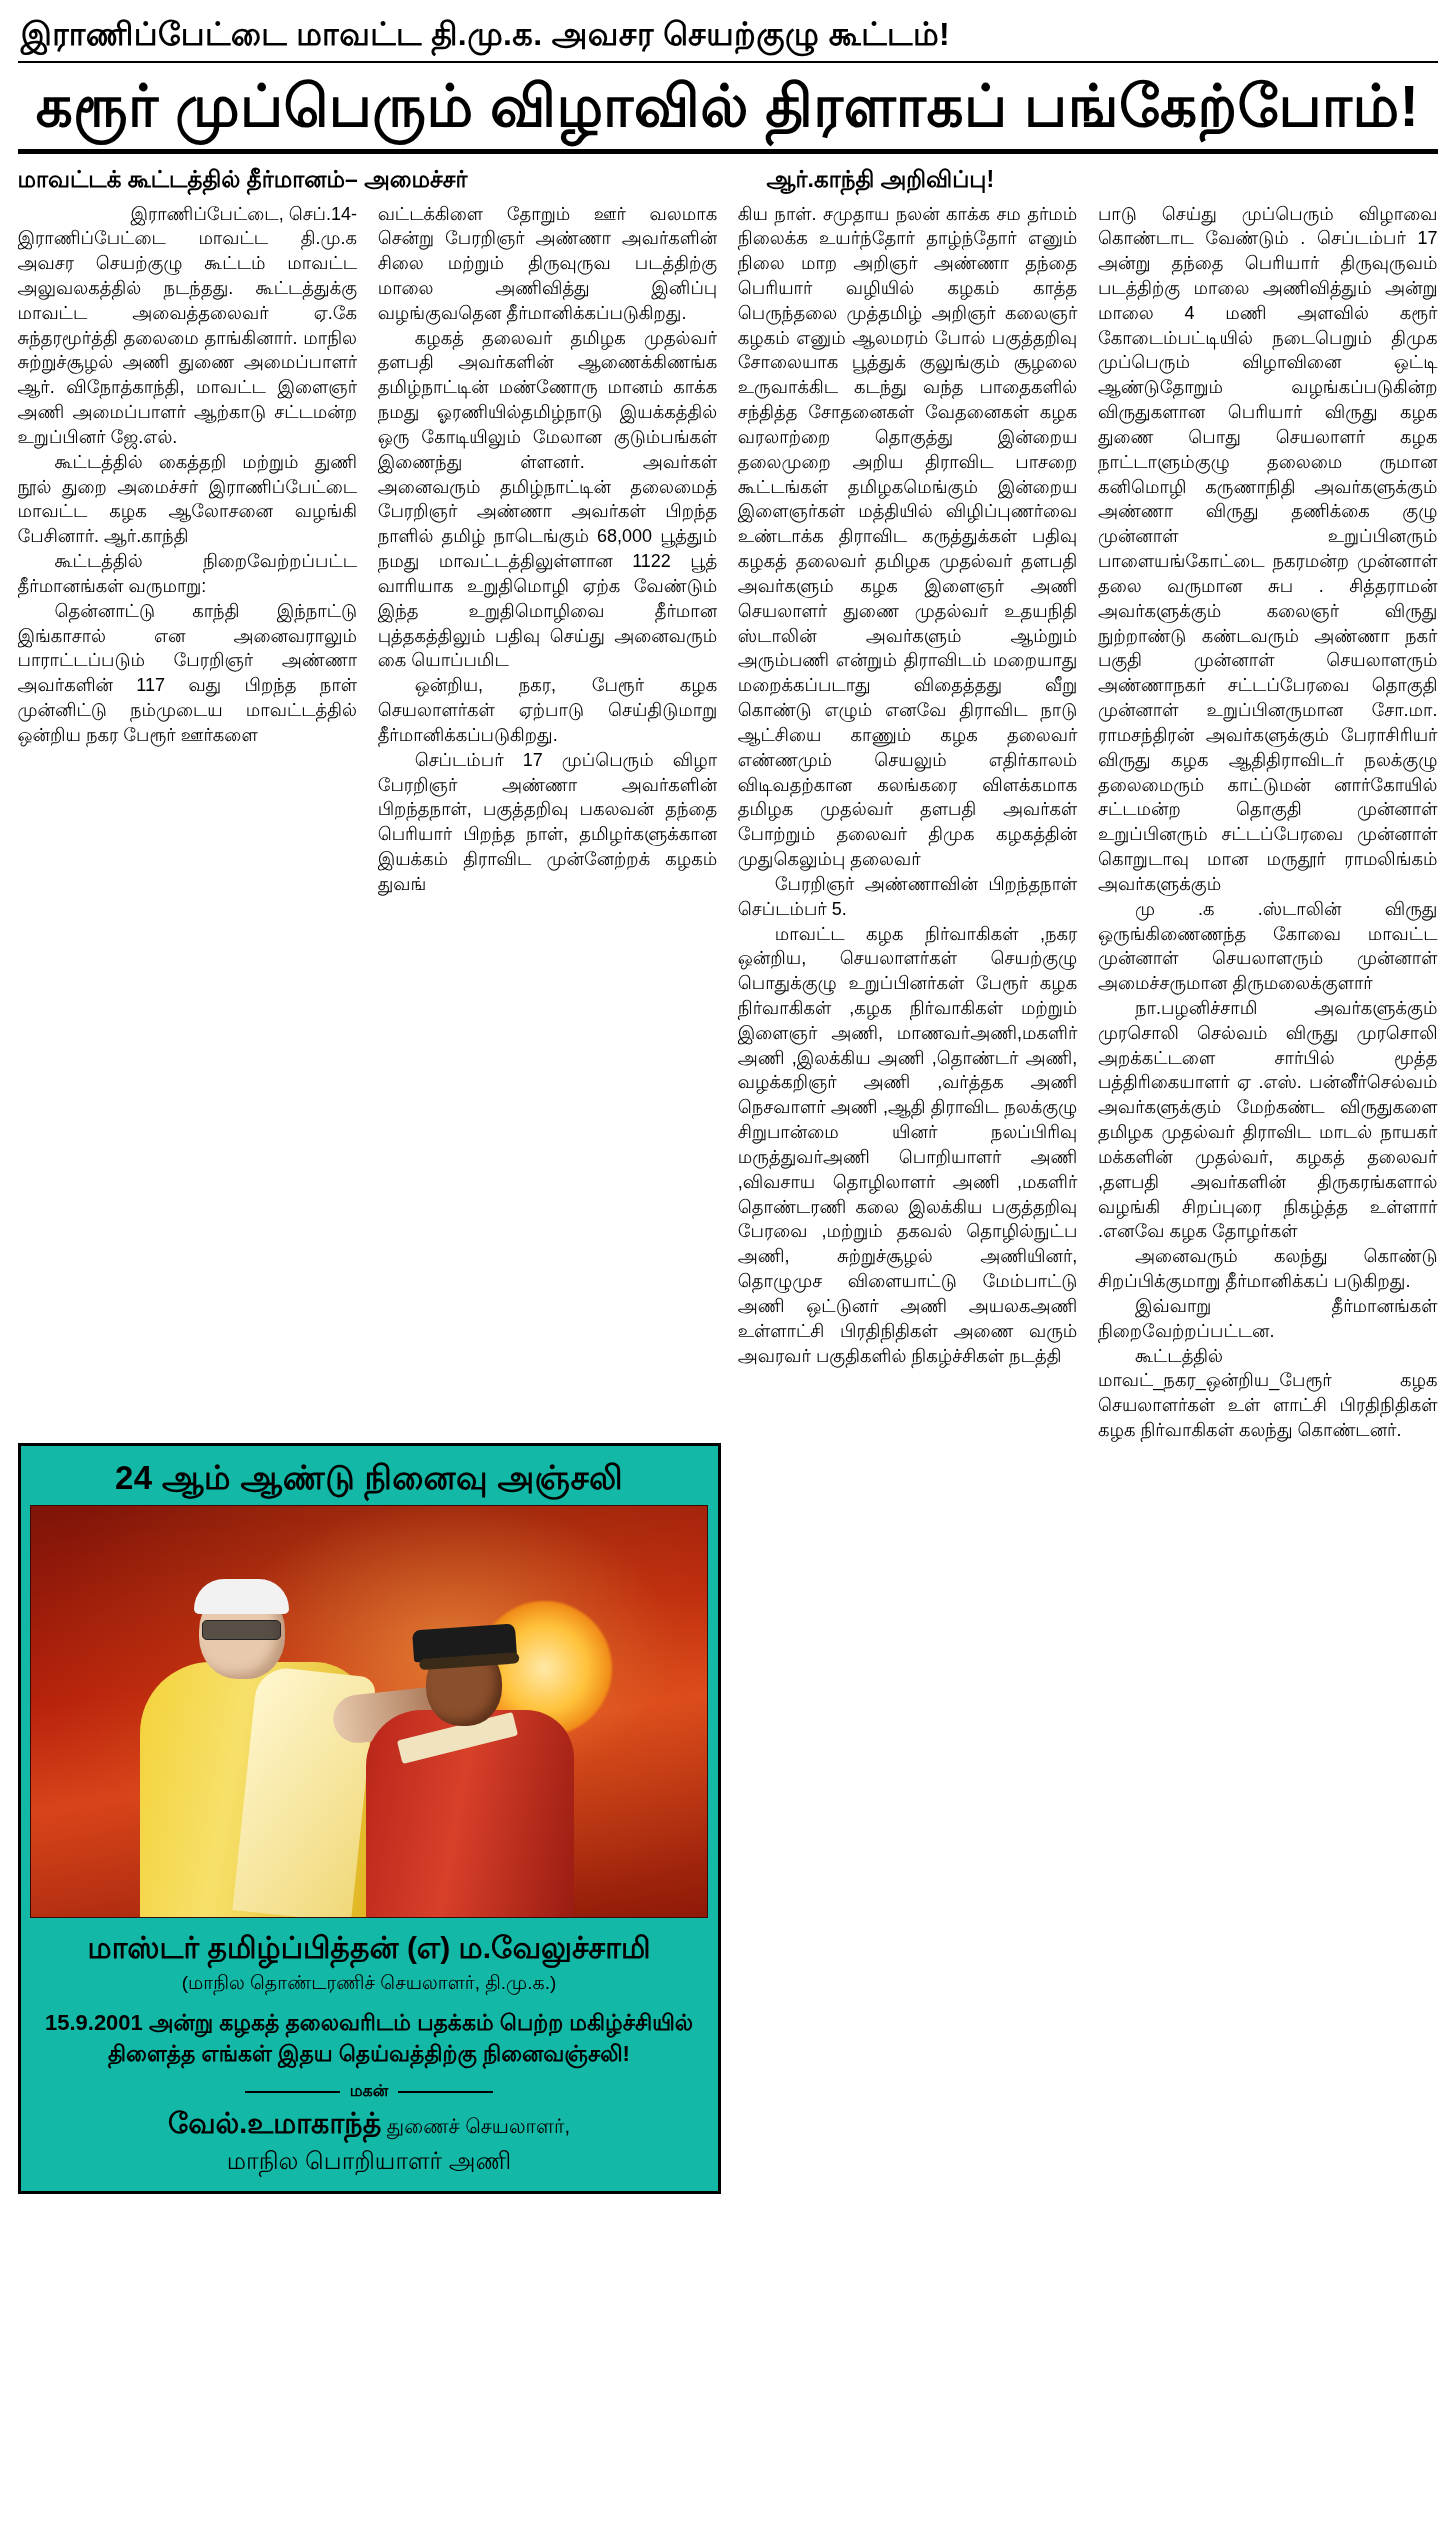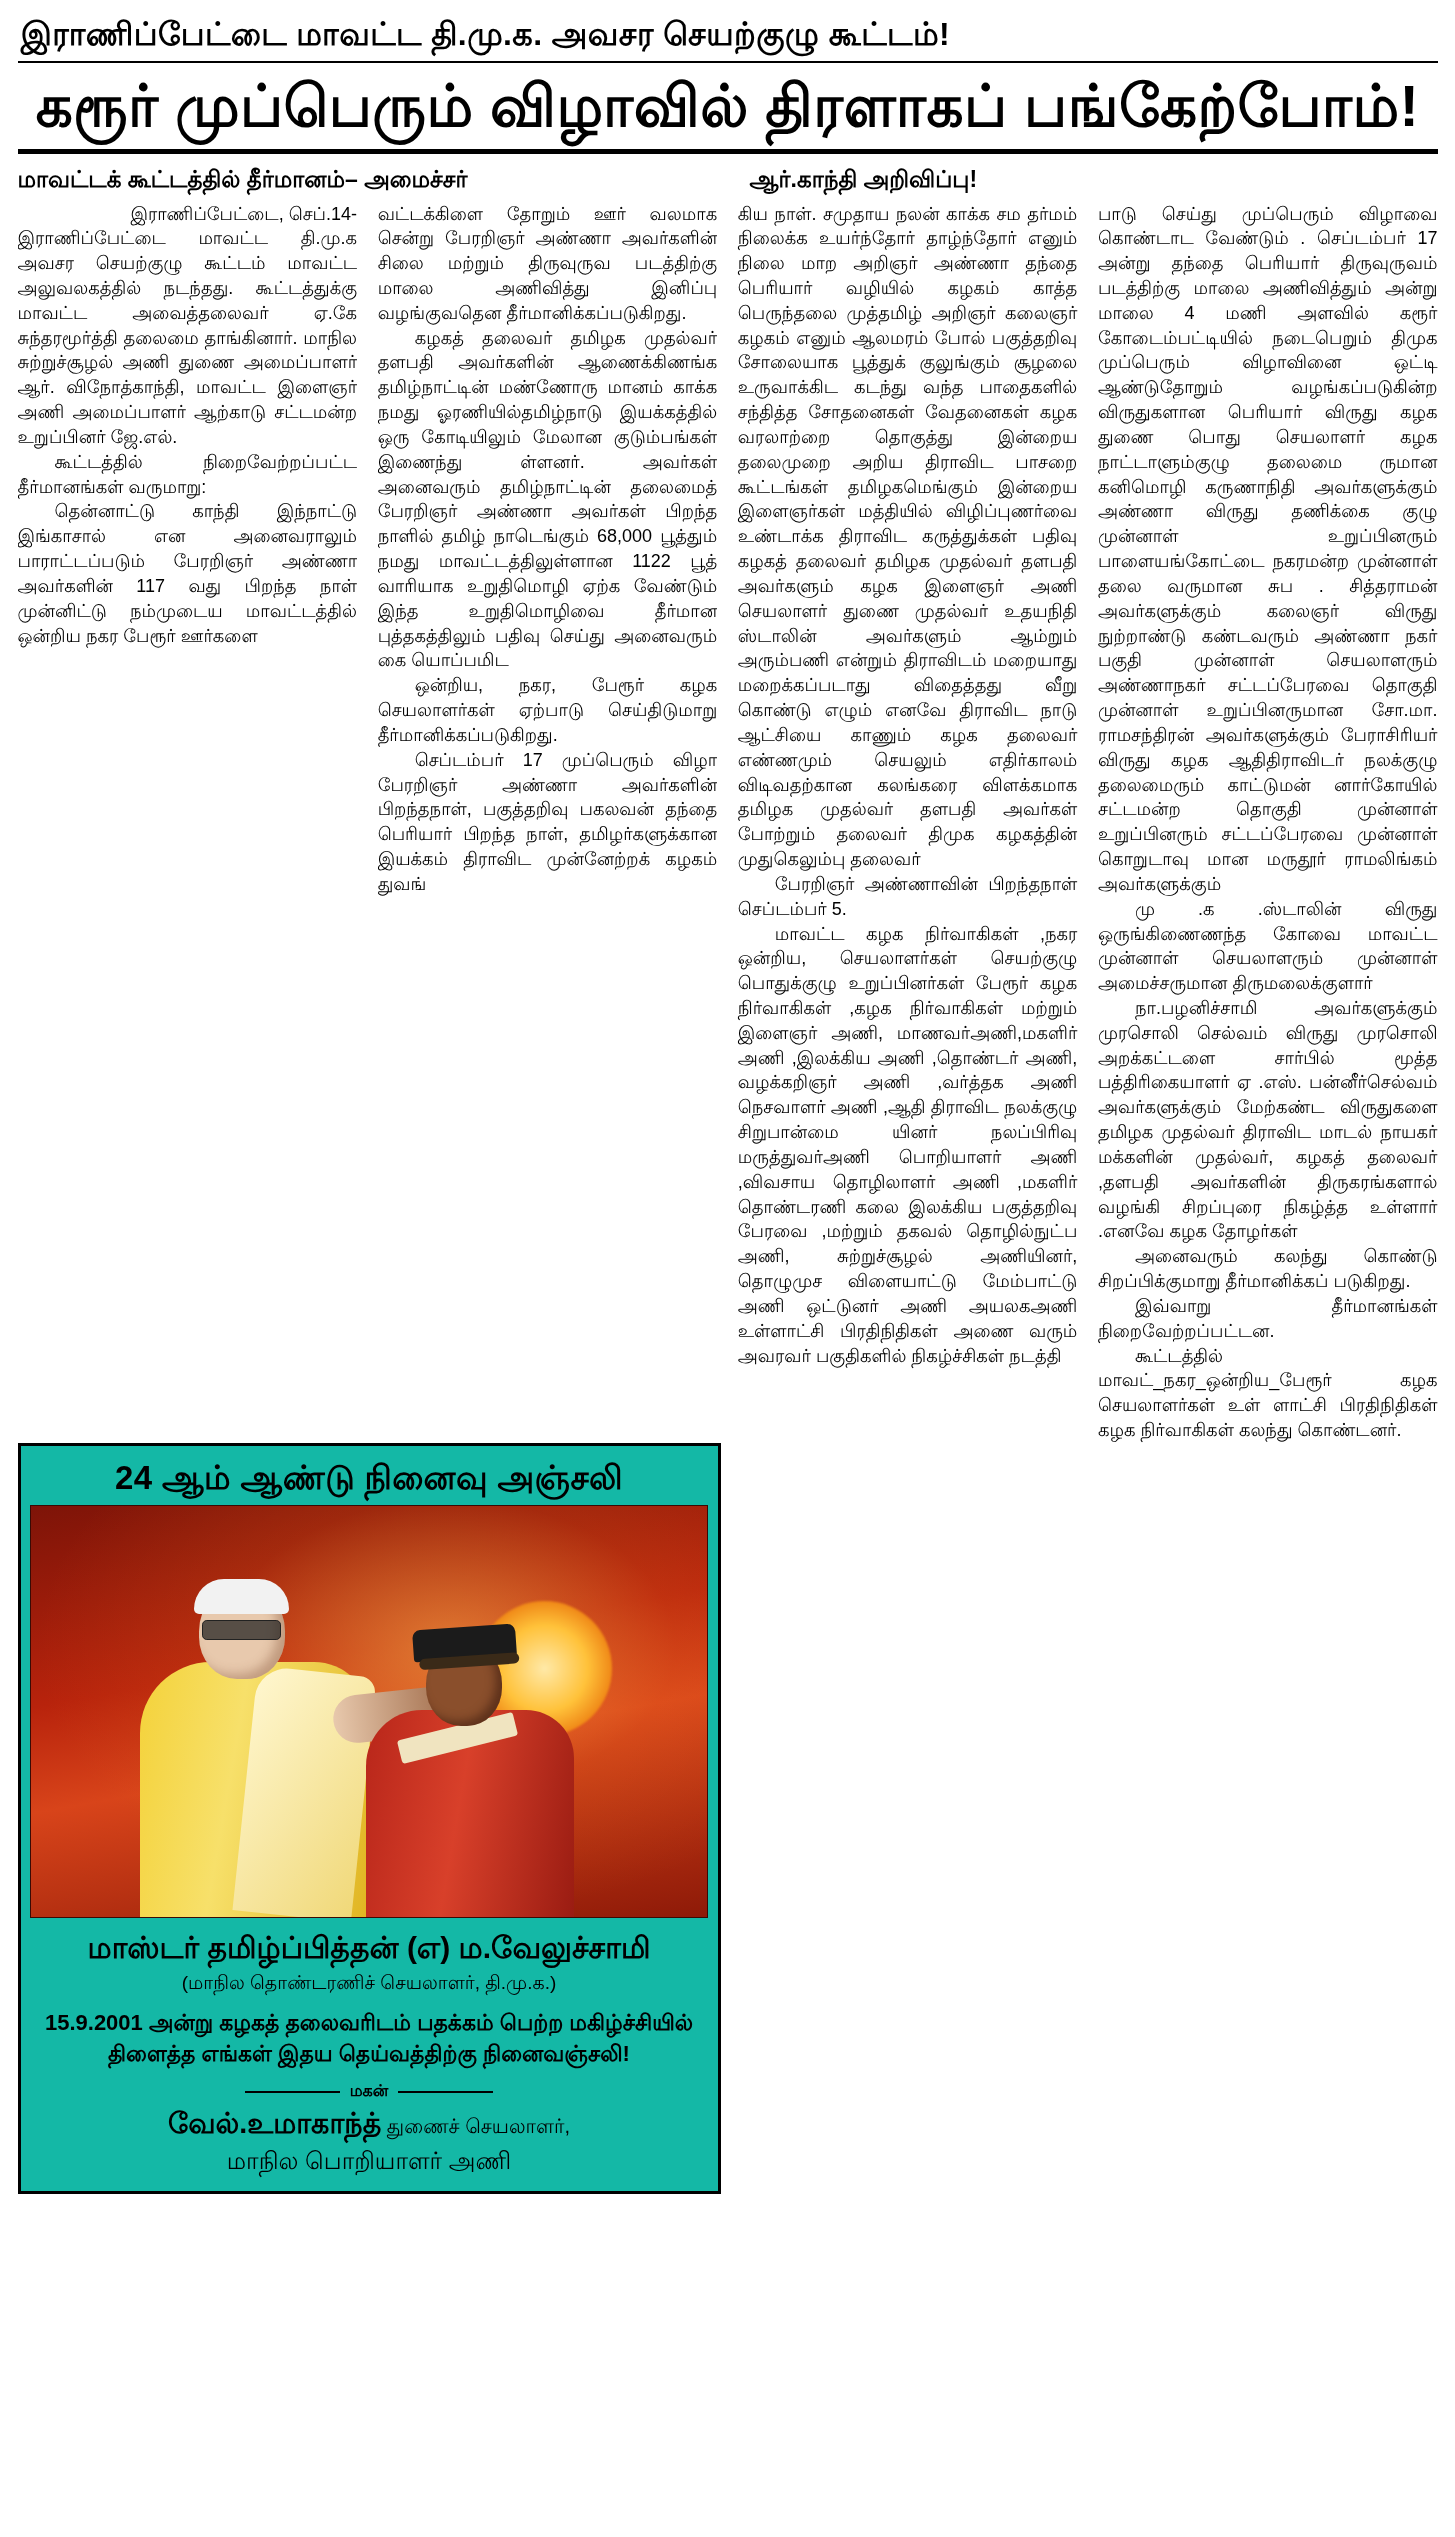--- a/index.html
+++ b/index.html
@@ -41,21 +41,21 @@
   }
   .rule-thick {
     height: 4.8px;
     background: #000;
     margin: 3.2px 0 11px 0;
   }
 
   
   .subhead-row {
     display: flex;
-    gap: 18px;
+    gap: 35px;
     align-items: flex-start;
     margin-bottom: 8px;
   }
   .subhead {
     font-size: 23px;
     font-weight: bold;
     line-height: 1.25;
   }
   .sh-a { width: 714px; }
   .sh-b { width: 341px; }
@@ -271,20 +271,21 @@
   <div class="subhead-row">
     <div class="subhead sh-a">மாவட்டக் கூட்டத்தில் தீர்மானம்– அமைச்சர்</div>
     <div class="subhead sh-b">ஆர்.காந்தி அறிவிப்பு!</div>
   </div>
 
   <div class="cols">
 
     <div class="col col-short">
       <p class="dateline">இராணிப்பேட்டை, செப்.14-</p>
       <p class="first">இராணிப்பேட்டை மாவட்ட தி.மு.க அவசர செயற்குழு கூட்டம் மாவட்ட அலுவலகத்தில் நடந்தது. கூட்டத்துக்கு மாவட்ட அவைத்தலைவர் ஏ.கே சுந்தரமூர்த்தி தலைமை தாங்கினார். மாநில சுற்றுச்சூழல் அணி துணை அமைப்பாளர் ஆர். விநோத்காந்தி, மாவட்ட இளைஞர் அணி அமைப்பாளர் ஆற்காடு சட்டமன்ற உறுப்பினர் ஜே.எல்.</p>
+      <p>கூட்டத்தில் கைத்தறி மற்றும் துணி நூல் துறை அமைச்சர் இராணிப்பேட்டை மாவட்ட கழக ஆலோசனை வழங்கி பேசினார்.  ஆர்.காந்தி</p>
       <p>கூட்டத்தில் நிறைவேற்றப்பட்ட தீர்மானங்கள் வருமாறு:</p>
       <p>தென்னாட்டு காந்தி இந்நாட்டு இங்காசால் என அனைவராலும் பாராட்டப்படும் பேரறிஞர் அண்ணா அவர்களின் 117 வது பிறந்த நாள் முன்னிட்டு நம்முடைய மாவட்டத்தில் ஒன்றிய நகர பேரூர் ஊர்களை</p>
     </div>
 
     <div class="col col-short">
       <p class="first">வட்டக்கிளை தோறும் ஊர் வலமாக சென்று பேரறிஞர் அண்ணா அவர்களின் சிலை மற்றும் திருவுருவ படத்திற்கு மாலை அணிவித்து இனிப்பு வழங்குவதென தீர்மானிக்கப்படுகிறது.</p>
       <p>கழகத் தலைவர் தமிழக முதல்வர் தளபதி அவர்களின் ஆணைக்கிணங்க தமிழ்நாட்டின் மண்ணோரு மானம் காக்க நமது ஓரணியில்தமிழ்நாடு இயக்கத்தில் ஒரு கோடியிலும் மேலான குடும்பங்கள் இணைந்து ள்ளனர்.    அவர்கள் அனைவரும் தமிழ்நாட்டின் தலைமைத்    பேரறிஞர் அண்ணா அவர்கள் பிறந்த நாளில் தமிழ் நாடெங்கும் 68,000 பூத்தும் நமது மாவட்டத்திலுள்ளான 1122 பூத் வாரியாக உறுதிமொழி ஏற்க வேண்டும் இந்த உறுதிமொழிவை தீர்மான புத்தகத்திலும் பதிவு செய்து அனைவரும் கை யொப்பமிட</p>
       <p>ஒன்றிய, நகர, பேரூர் கழக செயலாளர்கள் ஏற்பாடு செய்திடுமாறு தீர்மானிக்கப்படுகிறது.</p>
       <p>செப்டம்பர் 17 முப்பெரும் விழா பேரறிஞர் அண்ணா அவர்களின் பிறந்தநாள், பகுத்தறிவு பகலவன் தந்தை பெரியார் பிறந்த நாள், தமிழர்களுக்கான இயக்கம் திராவிட முன்னேற்றக் கழகம் துவங்</p>
     </div>

